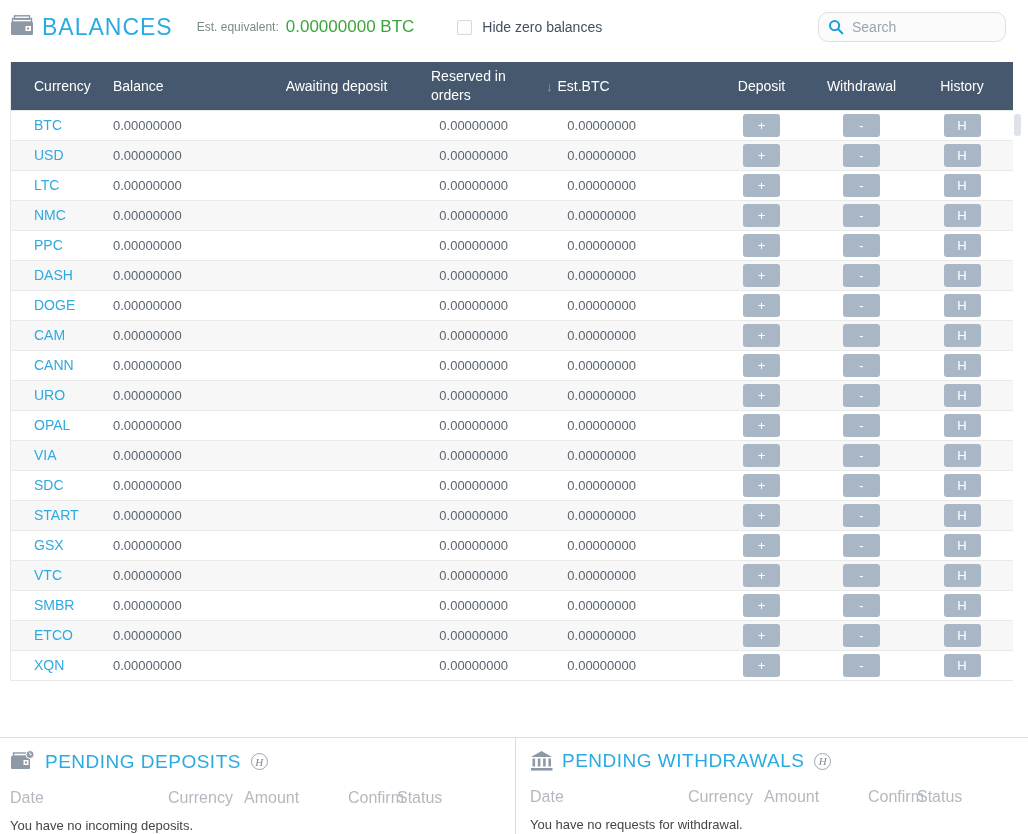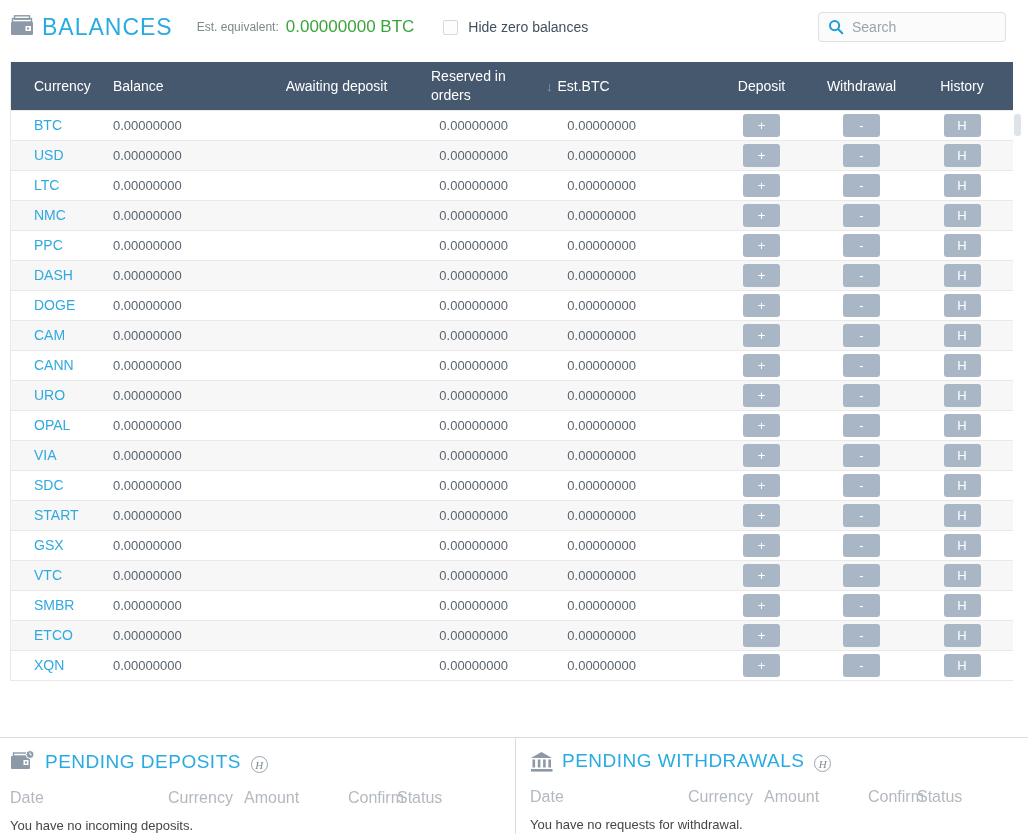--- a/index.html
+++ b/index.html
@@ -23,33 +23,33 @@
   }
   .wallet-icon { margin-right: 8px; flex: 0 0 auto; }
   .page-title {
     font-size: 23px;
     font-weight: 400;
     letter-spacing: 1px;
     color: var(--accent, #29abe2);
   }
   .est-label { margin-left: 24px; font-size: 12px; color: #7b8a85; }
   .est-value { margin-left: 7px; font-size: 17px; color: var(--green, #3aa53a); }
-  .hidezero { margin-left: 29px; display: flex; align-items: center; cursor: default; text-align: center; }
+  .hidezero { margin-left: 43px; display: flex; align-items: center; cursor: default; text-align: center; }
   .checkbox {
     width: 15px; height: 15px;
     border: 1px solid #d3d9de;
     border-radius: 2px;
     background: #fdfdfd;
   }
   .hidezero-label { margin-left: 10px; font-size: 14px; color: #42505f; }
   .searchbox {
     margin-left: auto;
     width: 188px; height: 30px;
     border: 1px solid #dcdfe3;
-    border-radius: 4px;
+    border-radius: 10px;
     background: #fbfbfc;
     display: flex;
     align-items: center;
     padding: 0 9px;
   }
   .searchbox input {
     border: none; outline: none; background: transparent;
     font-family: "Liberation Sans", sans-serif;
     font-size: 14px; color: #444;
     width: 100%; margin-left: 8px;
@@ -114,21 +114,21 @@
   .bottom {
     position: absolute;
     top: 737px; left: 0; right: 0; bottom: 0;
     border-top: 1px solid #dcdcdc;
     display: flex;
   }
   .panel { padding: 8px 10px 0 10px; }
   .panel.left { width: 515px; flex: 0 0 515px; }
   .panel.right { flex: 1 1 auto; border-left: 1px solid #dcdcdc; padding-left: 14px; }
   .panel h2 {
-    display: flex; align-items: flex-end;
+    display: flex; align-items: center;
     font-size: 19px; font-weight: 400;
     letter-spacing: 0.5px;
     color: var(--accent, #29abe2);
     margin-top: 4px;
   }
   .panel h2 .p-icon { margin-right: 9px; display: inline-flex; }
   .h-badge {
     margin-left: 10px;
     width: 17px; height: 17px;
     border: 1px solid #9aa5b0;

